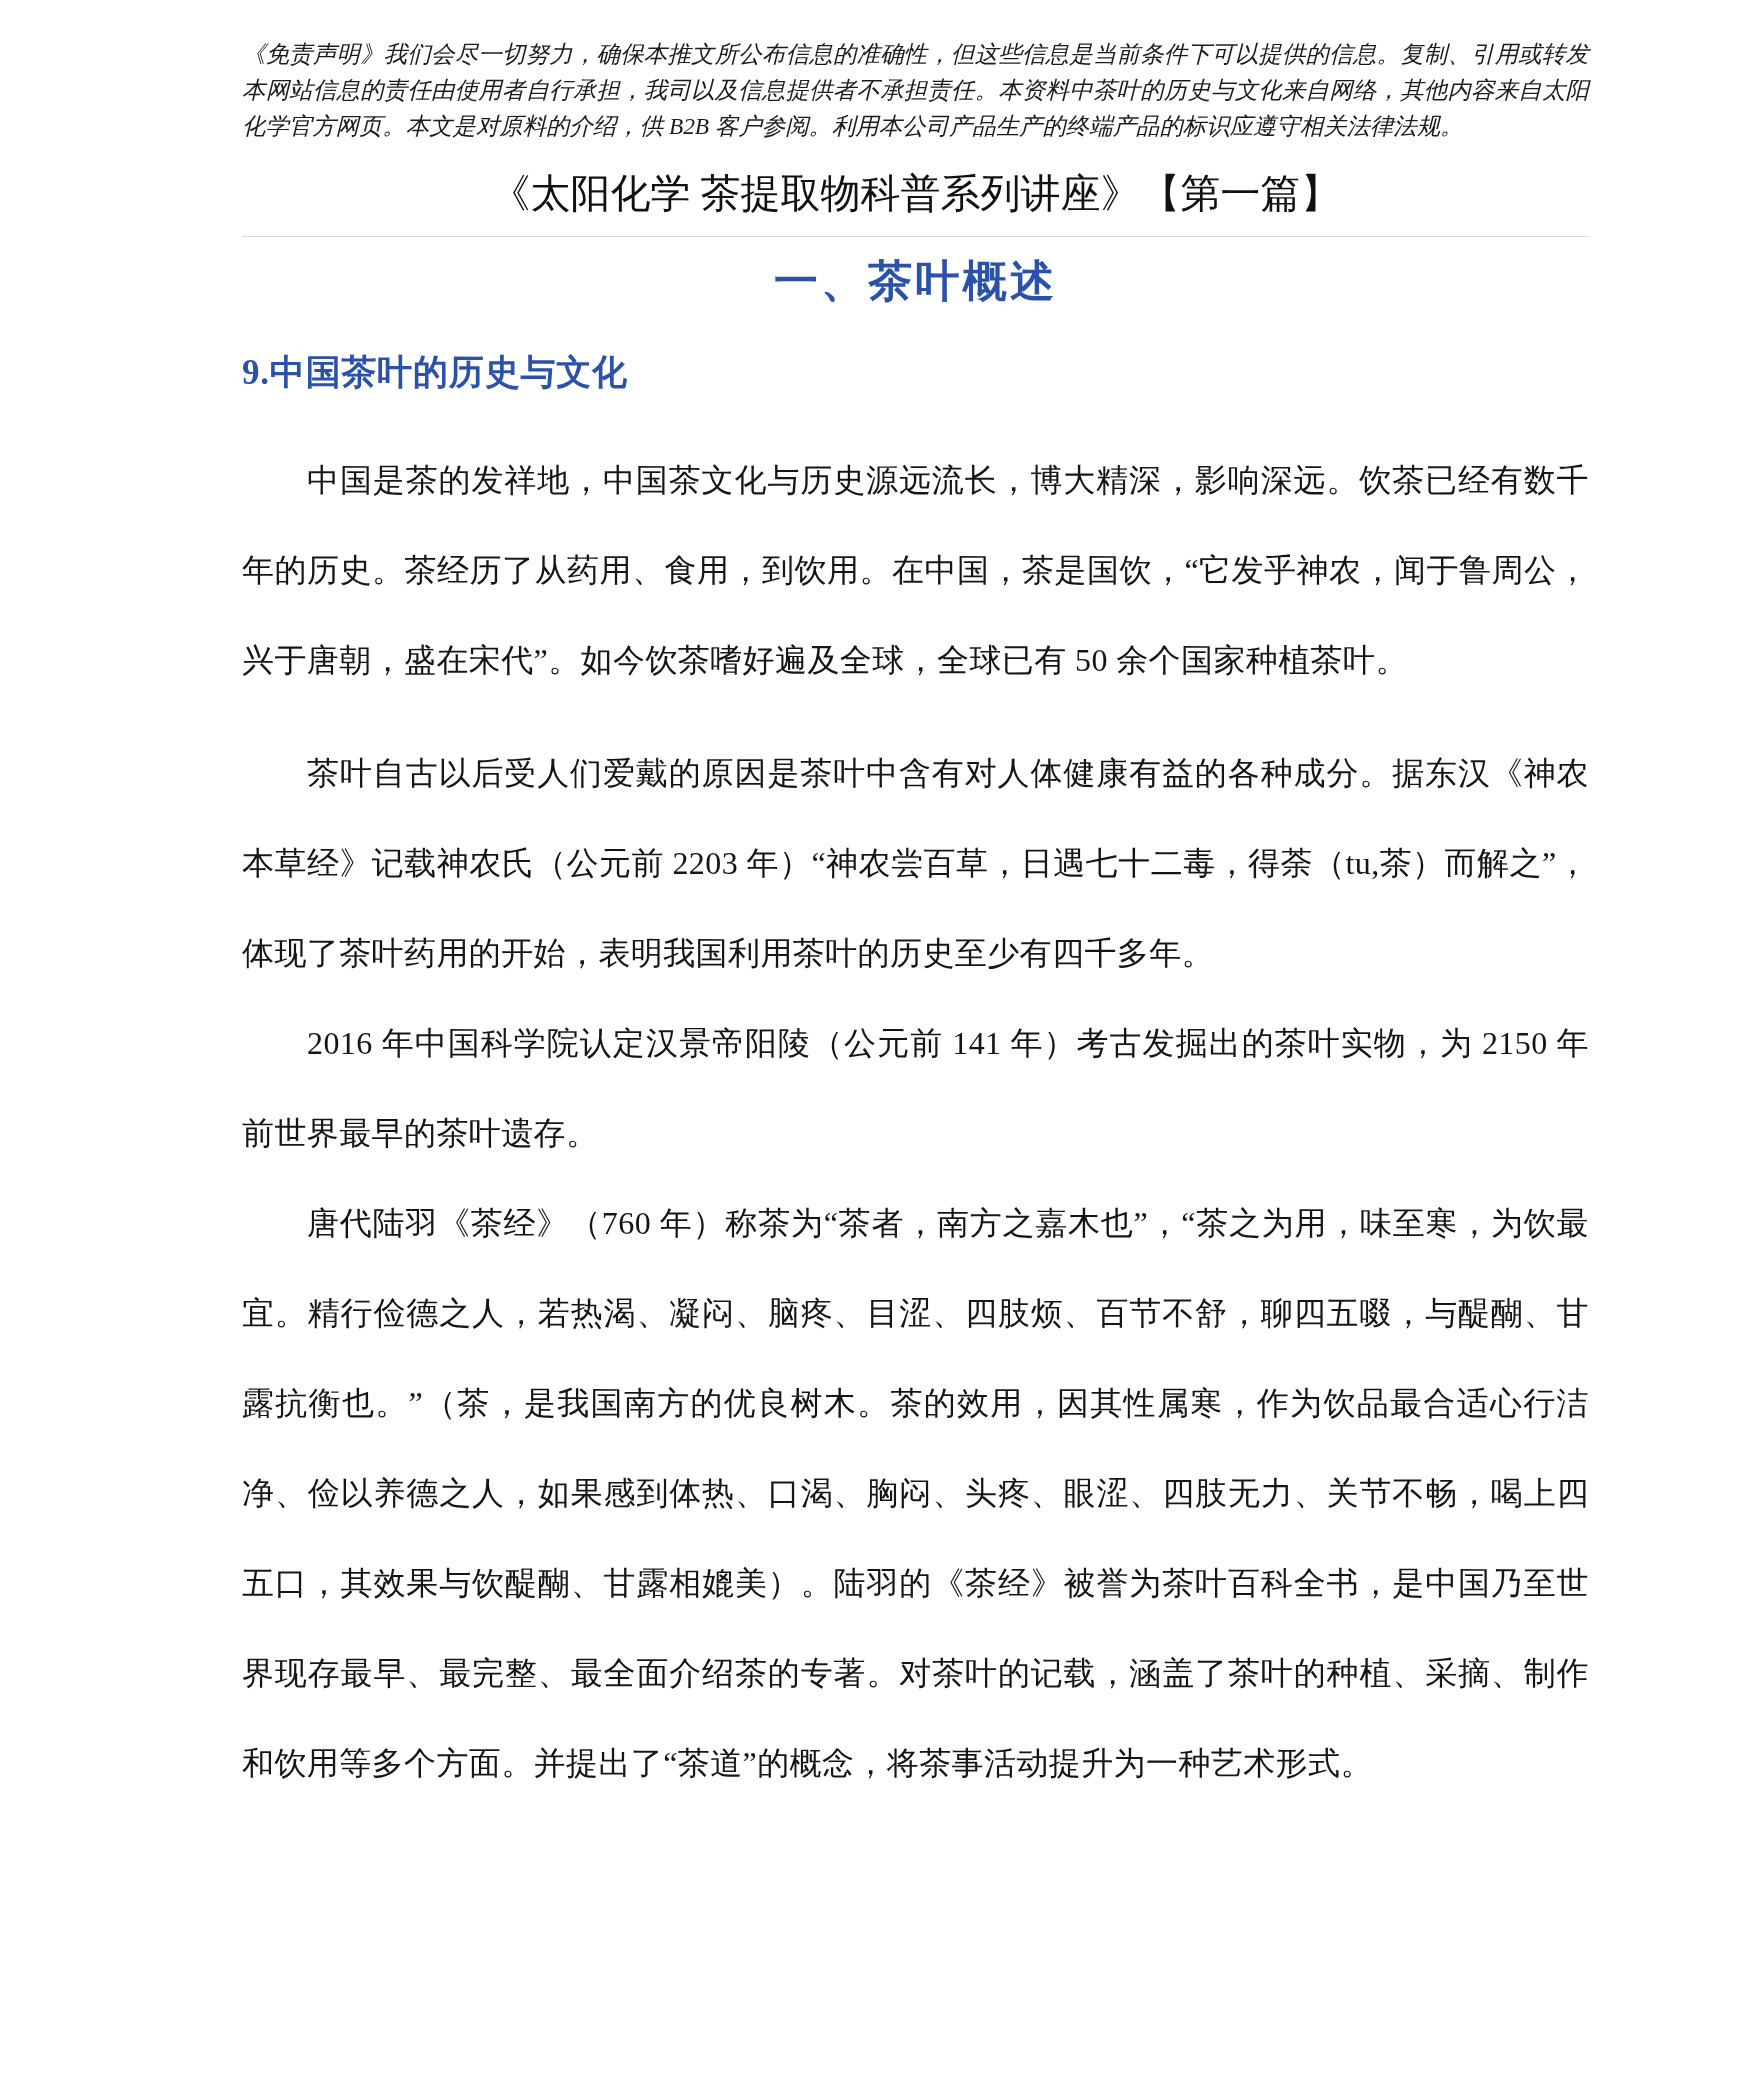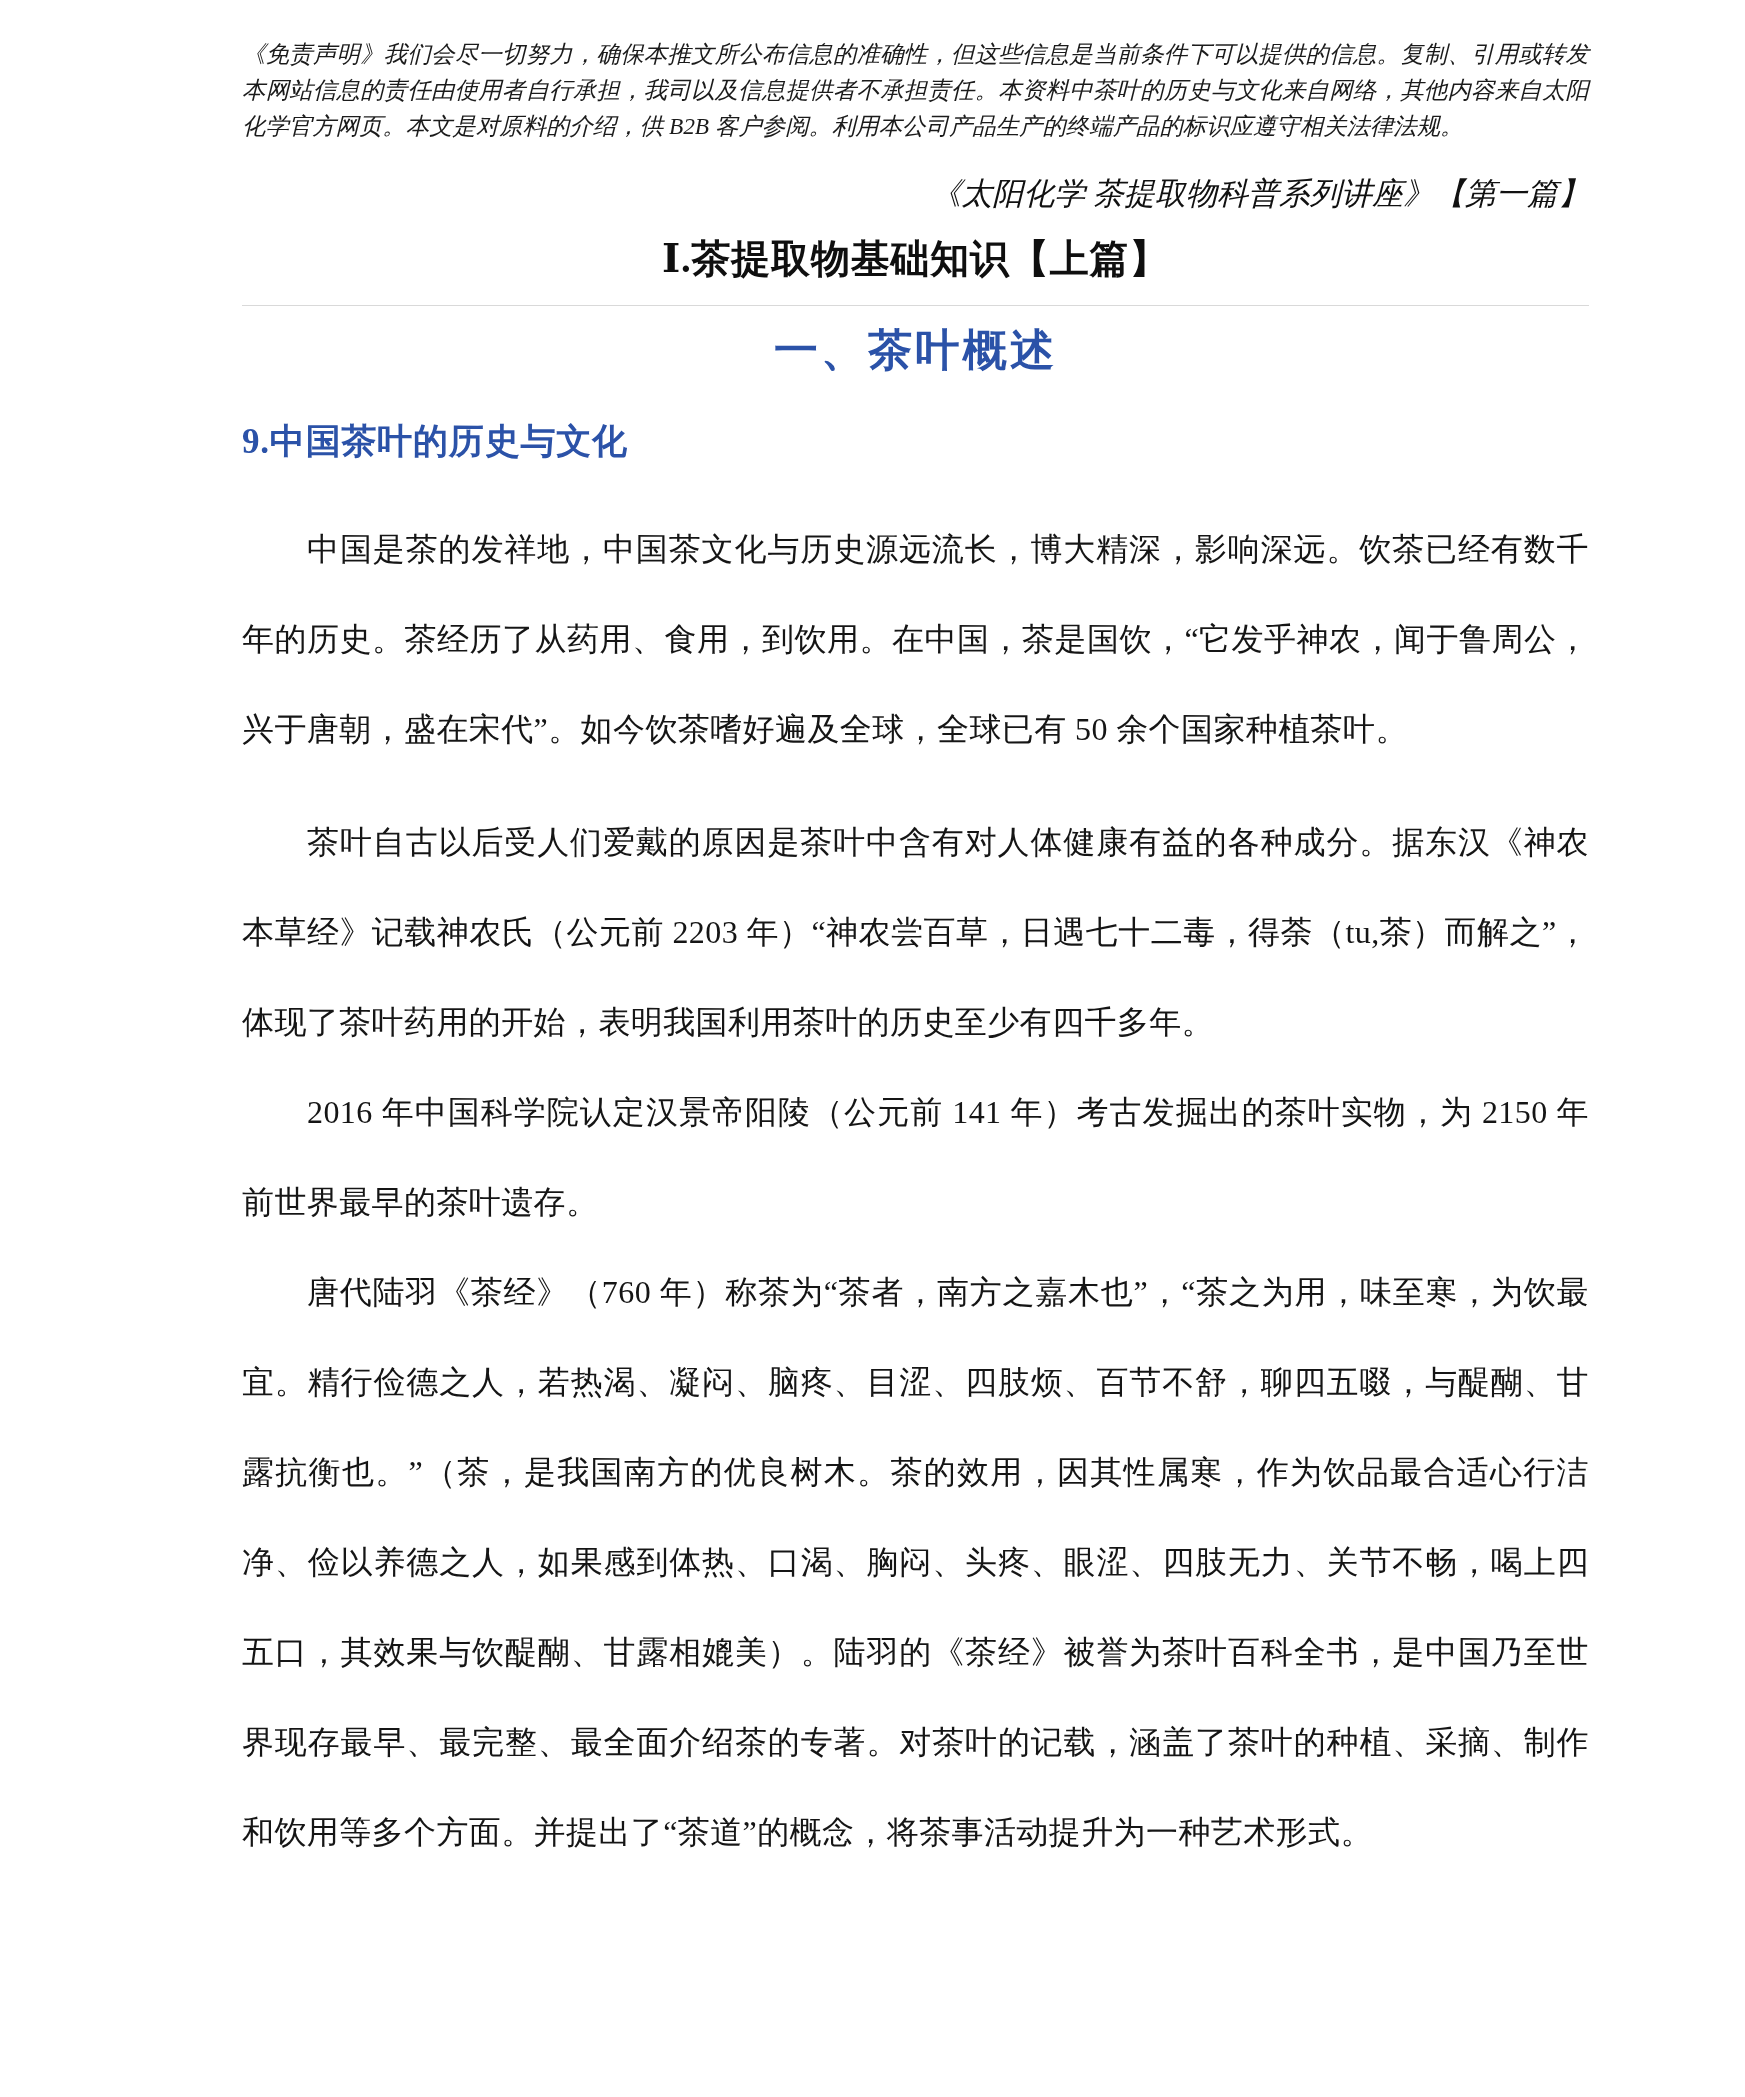--- a/index.html
+++ b/index.html
@@ -24,26 +24,25 @@
   .disclaimer {
     margin: 0;
     font-size: 23.4px;
     line-height: 36px;
     font-style: italic;
     text-align: justify;
     color: #1b1b1b;
   }
   .series {
     margin-top: 31px;
-    font-size: 31px;
+    font-size: 40px;
     line-height: 37px;
-    text-align: right;
+    text-align: center;
     color: #111111;
     white-space: nowrap;
-    font-style: italic;
   }
   .doc-title {
     margin: 24px 0 0 0;
     font-size: 39px;
     line-height: 45px;
     font-weight: bold;
     text-align: center;
     color: #0f0f0f;
     letter-spacing: 0.8px;
   }
@@ -88,21 +87,20 @@
 </style>
 </head>
 <body>
 
 <div class="page">
 
   <p class="disclaimer">《免责声明》我们会尽一切努力，确保本推文所公布信息的准确性，但这些信息是当前条件下可以提供的信息。复制、引用或转发本网站信息的责任由使用者自行承担，我司以及信息提供者不承担责任。本资料中茶叶的历史与文化来自网络，其他内容来自太阳化学官方网页。本文是对原料的介绍，供 B2B 客户参阅。利用本公司产品生产的终端产品的标识应遵守相关法律法规。</p>
 
   <div class="series">《太阳化学 茶提取物科普系列讲座》【第一篇】</div>
 
-  <h1 class="doc-title">Ⅰ.茶提取物基础知识【上篇】</h1>
 
   <hr class="title-divider">
 
   <h2 class="section-heading">一、茶叶概述</h2>
 
   <h3 class="sub-heading">9.中国茶叶的历史与文化</h3>
 
   <p class="body-para para-first">中国是茶的发祥地，中国茶文化与历史源远流长，博大精深，影响深远。饮茶已经有数千年的历史。茶经历了从药用、食用，到饮用。在中国，茶是国饮，“它发乎神农，闻于鲁周公，兴于唐朝，盛在宋代”。如今饮茶嗜好遍及全球，全球已有 50 余个国家种植茶叶。</p>
 
   <p class="body-para para-gap">茶叶自古以后受人们爱戴的原因是茶叶中含有对人体健康有益的各种成分。据东汉《神农本草经》记载神农氏（公元前 2203 年）“神农尝百草，日遇七十二毒，得荼（tu,茶）而解之”，体现了茶叶药用的开始，表明我国利用茶叶的历史至少有四千多年。</p>

